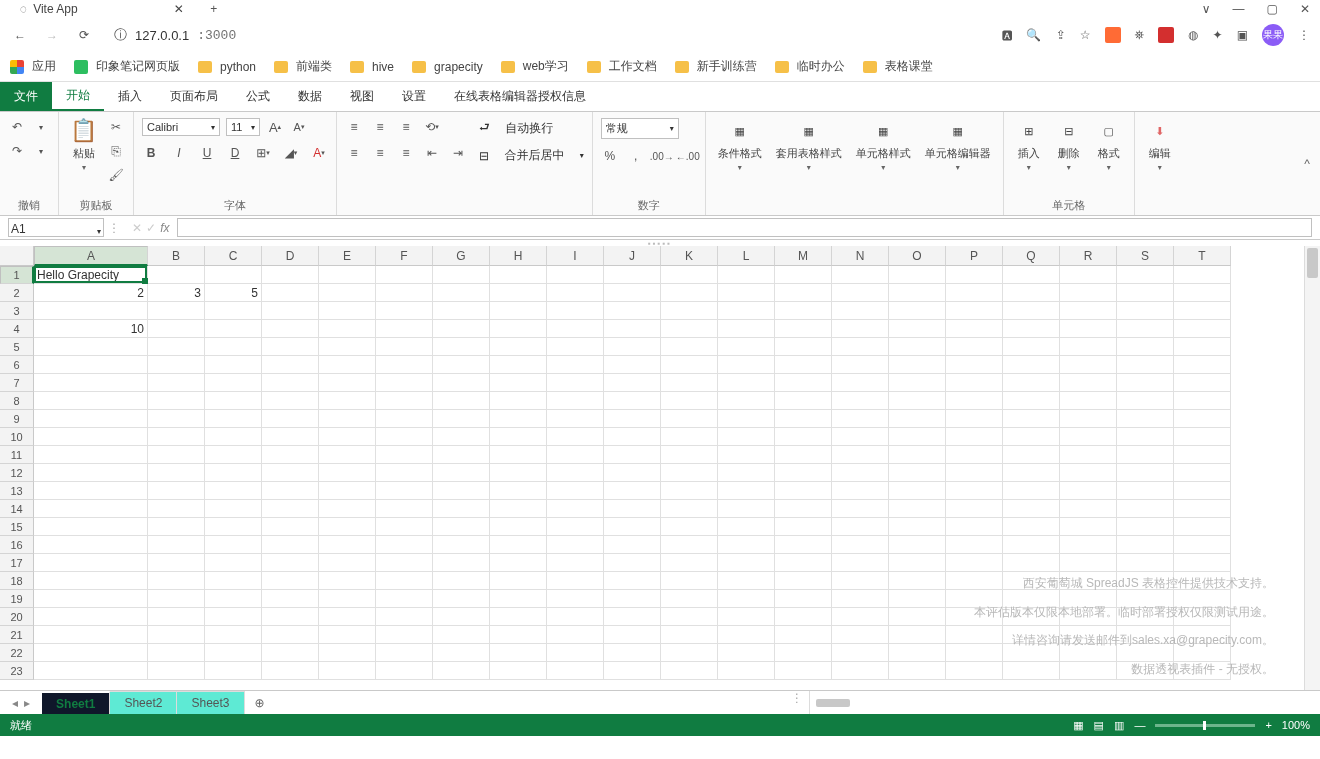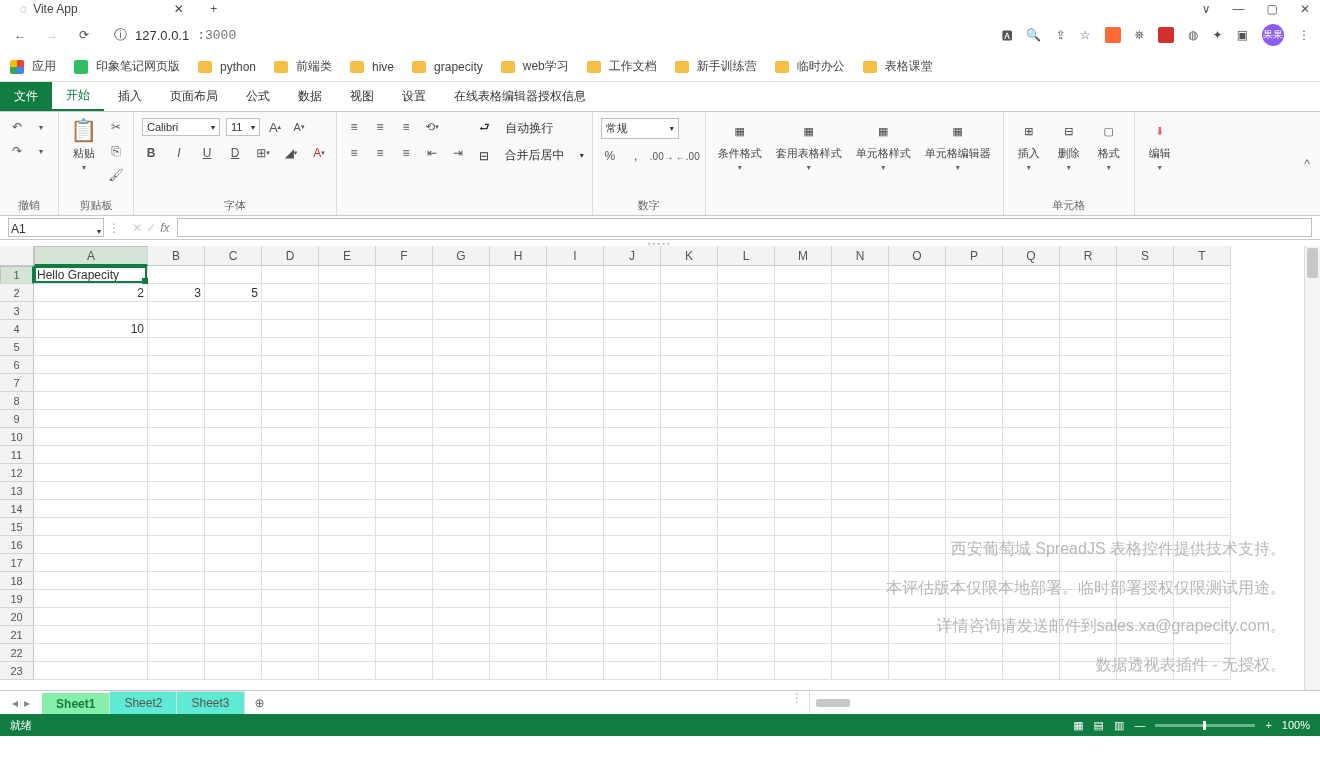--- a/index.html
+++ b/index.html
@@ -63,29 +63,29 @@
 .grid-body { flex: 1; position: relative; overflow: hidden; }
 .gridrow { display: flex; height: 18px; }
 .rowh { width: 34px; background: #f3f3f3; border-right: 1px solid #c9c9c9; border-bottom: 1px solid #d4d4d4; display: flex; align-items: center; justify-content: center; font-size: 11px; color: #555; }
 .rowh.sel { background: #d5e4d5; border-right: 2px solid #107c41; }
 .cell { width: 57px; border-right: 1px solid #e0e0e0; border-bottom: 1px solid #e0e0e0; font-size: 12px; padding: 0 3px; display: flex; align-items: center; }
 .cell.num { justify-content: flex-end; }
 .cell.wide-colA { width: 114px; }
 .colh.wide-colA { width: 114px; }
 .active-cursor { position: absolute; border: 2px solid #107c41; pointer-events: none; }
 .fill-handle { position: absolute; width: 6px; height: 6px; background: #107c41; right: -3px; bottom: -3px; }
-.watermark { position: absolute; right: 18px; bottom: 6px; text-align: right; font-size: 16px; color: #b8b8b8; line-height: 2.4; pointer-events: none; }
+.watermark { position: absolute; right: 30px; bottom: 6px; text-align: right; font-size: 12px; color: #b8b8b8; line-height: 2.4; pointer-events: none; }
 .vscroll { width: 16px; background: #f4f4f4; border-left: 1px solid #dcdcdc; display: flex; flex-direction: column; }
 .vscroll-thumb { flex: 0 0 30px; background: #c8c8c8; margin: 2px; border-radius: 2px; }
 
 
 .sheet-bar { height: 24px; border-top: 1px solid #c9c9c9; display: flex; align-items: stretch; font-size: 12px; }
 .sheet-nav { display: flex; align-items: center; gap: 6px; padding: 0 12px; color: #888; }
 .sheet-tab { padding: 0 14px; display: flex; align-items: center; border-right: 1px solid #dcdcdc; border-top: 1px solid #dcdcdc; background: #5eead4; color: #555; }
-.sheet-tab.active { background: #86efac; color: #107c41; font-weight: 600; border-top: 2px solid #fff; }
+.sheet-tab.active { background: #0f172a; color: #107c41; font-weight: 600; border-top: 2px solid #fff; }
 .sheet-add { padding: 0 10px; display: flex; align-items: center; color: #666; }
 .hscroll { flex: 1; display: flex; align-items: center; border-left: 1px solid #dcdcdc; }
 .hscroll::before { content: ""; height: 8px; flex: 0 0 34px; background: #c8c8c8; border-radius: 2px; margin-left: 6px; }
 
 
 .status-bar { height: 22px; background: #107c41; color: #fff; display: flex; align-items: center; padding: 0 10px; font-size: 11px; }
 .status-right { margin-left: auto; display: flex; align-items: center; gap: 10px; }
 .zoom-slider { width: 100px; height: 3px; background: #6cb58c; position: relative; }
 .zoom-slider::after { content: ""; position: absolute; left: 48px; top: -3px; width: 3px; height: 9px; background: #fff; }
 .grid-gripper { height: 6px; display: flex; align-items: center; justify-content: center; color: #bbb; font-size: 8px; letter-spacing: 2px; }

